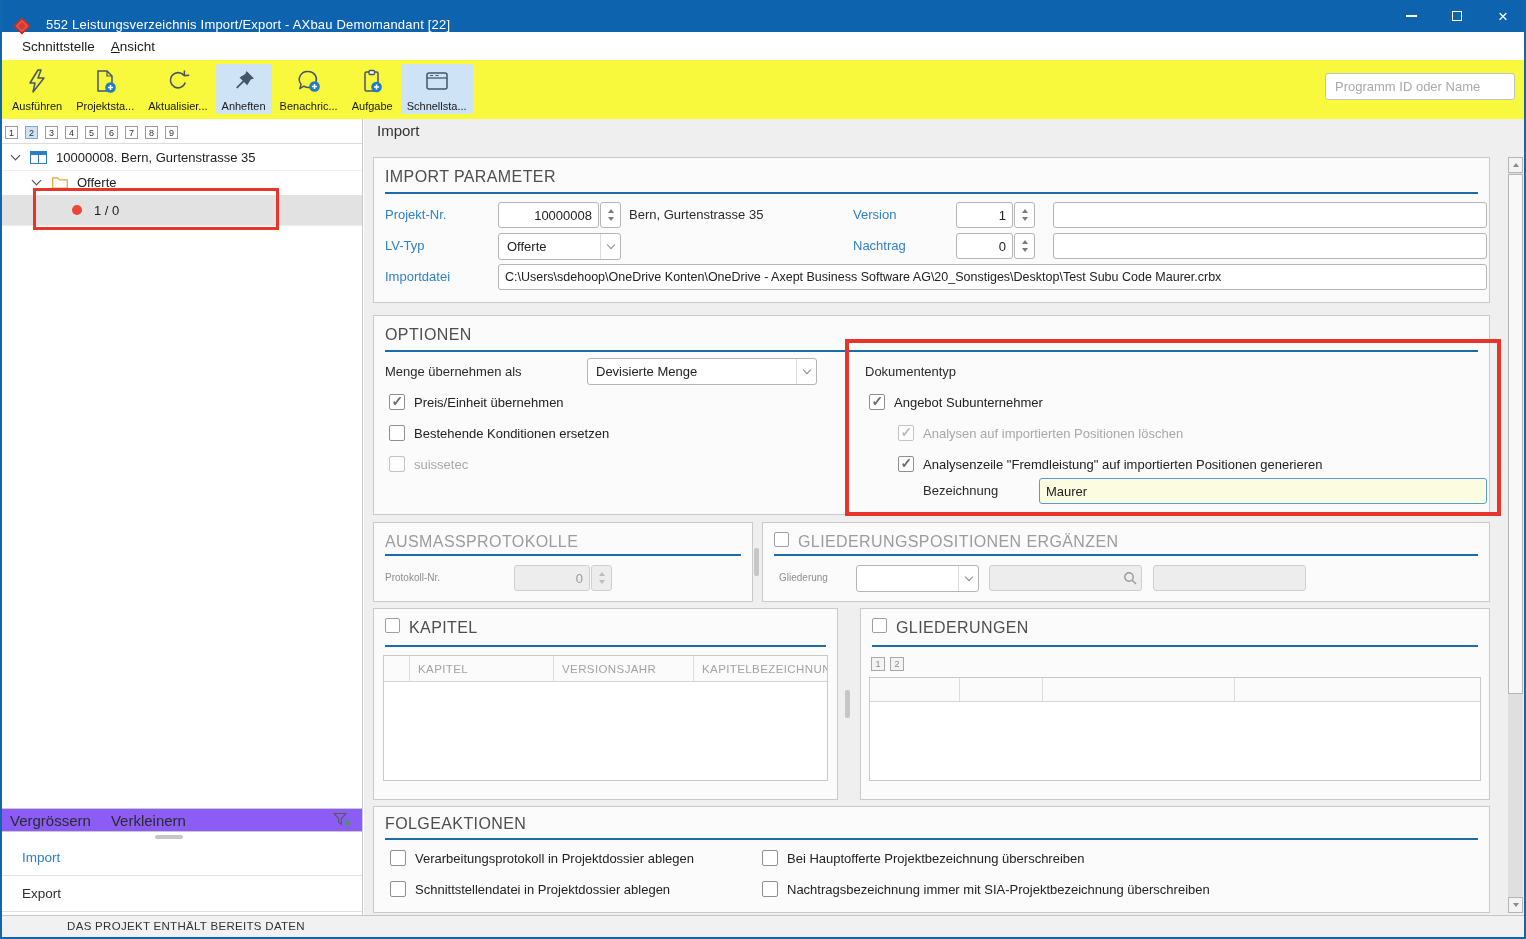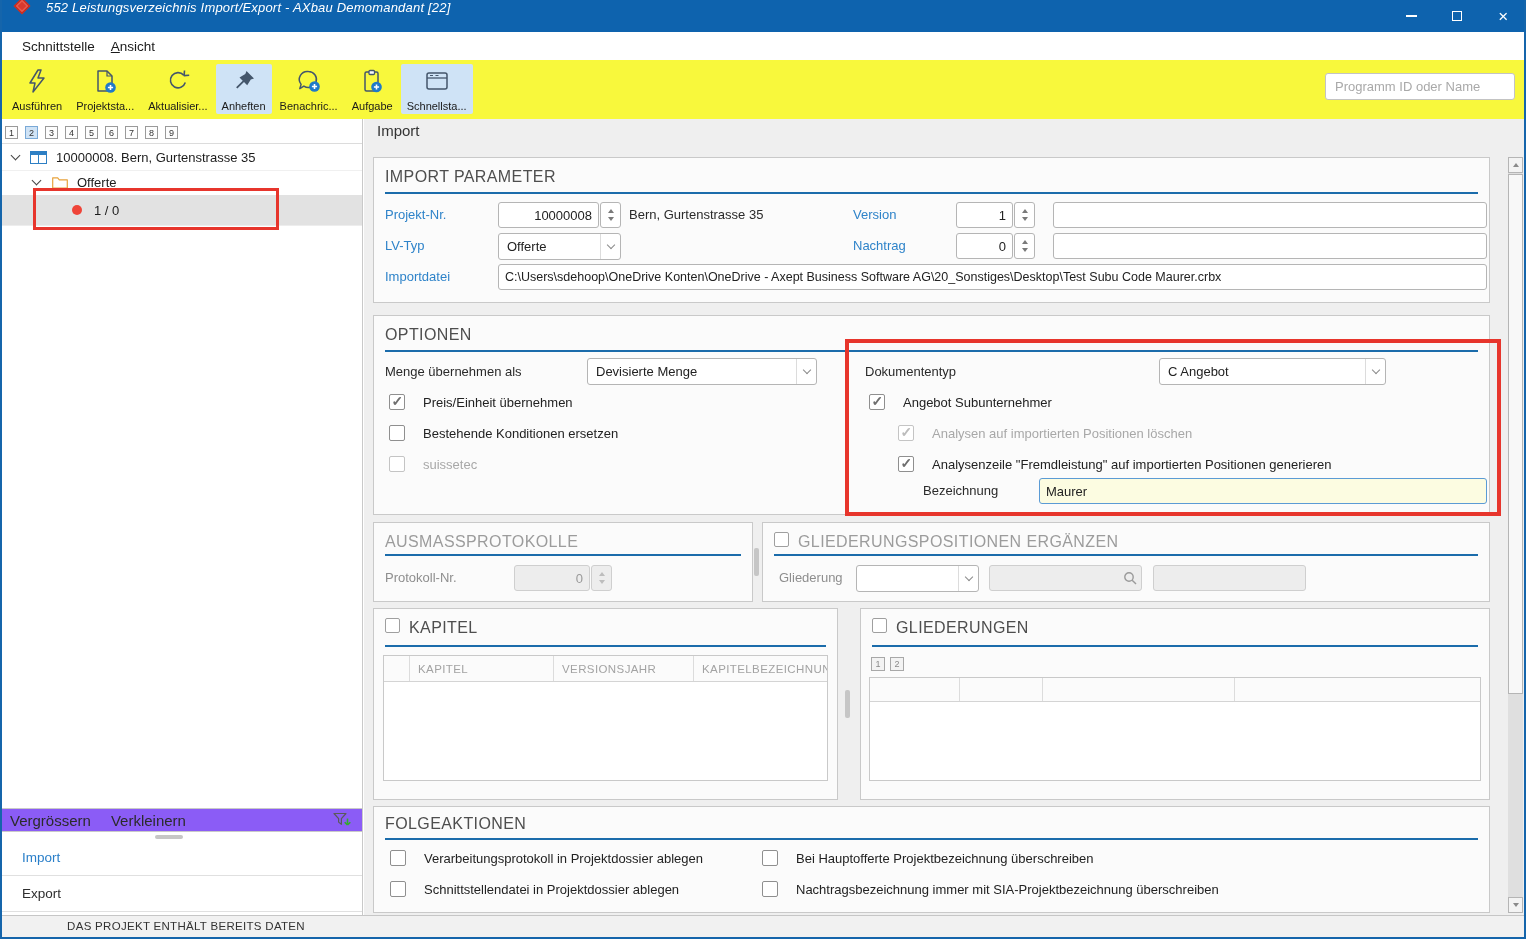--- a/index.html
+++ b/index.html
@@ -7,21 +7,21 @@
   body { font-family:"Liberation Sans", sans-serif; }
   .window { position:relative; width:1526px; height:939px; background:#ffffff; overflow:hidden; }
 
   
   .edge { position:absolute; background:#1565ab; z-index:40; }
   .edge.l { left:0; top:0; bottom:0; width:2px; }
   .edge.r { right:0; top:0; bottom:0; width:2px; }
   .edge.b { left:0; right:0; bottom:0; height:2px; }
 
   
-  .titlebar { position:absolute; left:0; top:0; right:0; height:32px; background:#0e63ae; display:flex; align-items:flex-start; z-index:30;font-style:italic; }
+  .titlebar { position:absolute; left:0; top:0; right:0; height:32px; background:#0e63ae; display:flex; align-items:flex-end; z-index:30; }
   .app-logo { width:12px; height:12px; background:#d9392e; transform:rotate(45deg); margin-left:16px; box-shadow:inset 0 0 0 1.5px #c02c22, inset 0 0 0 3px #e85a4d; }
   .title-text { color:#ffffff; font-size:13px; margin-left:18px; letter-spacing:.2px; }
   .win-controls { margin-left:auto; display:flex; height:100%; }
   .win-btn { width:46px; height:100%; display:flex; align-items:center; justify-content:center; color:#fff; }
   .glyph-min { width:11px; height:1.5px; background:#fff; }
   .glyph-max { width:10px; height:10px; border:1.2px solid #fff; }
   .glyph-close { font-size:17px; line-height:1; color:#fff; }
 
   
   .menubar { position:absolute; left:0; top:32px; right:0; height:28px; background:#ffffff; display:flex; align-items:center; z-index:25; }
@@ -63,39 +63,39 @@
 
   .box { position:absolute; background:#fbfbfb; border:1px solid #c9c9c9; z-index:2; }
   .box-h { position:absolute; left:11px; top:10px; font-size:16px; color:#4e4e4e; letter-spacing:.4px; white-space:nowrap; }
   .box-h.gray { color:#9c9c9c; }
   .box-rule { position:absolute; left:11px; right:11px; height:2px; background:#1b6cab; }
   .box-h-cb { position:absolute; left:11px; top:9px; width:15px; height:15px; border:1px solid #9f9f9f; background:#fff; border-radius:2px; }
   .box-h.shift { left:35px; }
 
   .flabel { position:absolute; font-size:13px; color:#2e83c9; line-height:26px; white-space:nowrap; }
   .dlabel { position:absolute; font-size:13px; color:#2a2a2a; line-height:26px; white-space:nowrap; }
-  .glabel { position:absolute; font-size:13px; color:#8e8e8e; line-height:26px; white-space:nowrap; }
+  .glabel { position:absolute; font-size:10px; color:#8e8e8e; line-height:26px; white-space:nowrap; }
 
   .tinput { position:absolute; height:26px; border:1px solid #b5b5b5; border-radius:3px; background:#fff; font-size:13px; color:#222; padding:0 6px; font-family:inherit; outline:none; }
   .tinput.num { text-align:right; }
   .tinput.dis { background:#ededed; color:#9a9a9a; border-color:#cfcfcf; }
   .tinput.hl { background:#fcfce1; border-color:#5b9bd5; }
 
   .spin { position:absolute; width:21px; height:26px; border:1px solid #b5b5b5; border-radius:3px; background:#fff; display:flex; flex-direction:column; align-items:center; justify-content:center; gap:4px; }
   .spin.dis { background:#ededed; border-color:#cfcfcf; }
   .tri-up { width:0; height:0; border-left:3.5px solid transparent; border-right:3.5px solid transparent; border-bottom:4px solid #7a7a7a; }
   .tri-dn { width:0; height:0; border-left:3.5px solid transparent; border-right:3.5px solid transparent; border-top:4px solid #7a7a7a; }
   .spin.dis .tri-up { border-bottom-color:#bdbdbd; } .spin.dis .tri-dn { border-top-color:#bdbdbd; }
 
   .select { position:absolute; height:27px; border:1px solid #b5b5b5; border-radius:3px; background:#fff; font-size:13px; color:#222; }
   .select .val { position:absolute; left:8px; top:0; line-height:25px; white-space:nowrap; }
   .select .arrow { position:absolute; right:0; top:0; width:20px; height:100%; border-left:1px solid #dcdcdc; display:flex; align-items:center; justify-content:center; }
   .sel-chev { width:6px; height:6px; border-right:1.5px solid #8a8a8a; border-bottom:1.5px solid #8a8a8a; transform:rotate(45deg); margin-top:-3px; }
 
-  .cbrow { position:absolute; display:flex; align-items:center; gap:18px; height:18px; }
+  .cbrow { position:absolute; display:flex; align-items:center; gap:9px; height:18px; }
   .cb { width:16px; height:16px; border:1px solid #8f8f8f; background:#fff; border-radius:2px; position:relative; flex:none; }
   .cb.checked::after { content:"✓"; position:absolute; left:1.5px; top:-2.5px; font-size:14px; font-weight:bold; color:#6e6e6e; }
   .cb.dis { border-color:#c4c4c4; }
   .cb.dis.checked::after { color:#bcbcbc; }
   .cbtext { font-size:13px; color:#222; white-space:nowrap; }
   .cbtext.dis { color:#a8a8a8; }
 
   .grid { position:absolute; border:1px solid #c9c9c9; background:#fff; }
   .grid-head { display:flex; height:26px; border-bottom:1px solid #d4d4d4; background:#fbfbfb; }
   .grid-col { height:100%; border-right:1px solid #dcdcdc; font-size:11.5px; color:#a3a3a3; letter-spacing:.4px; display:flex; align-items:center; padding-left:8px; white-space:nowrap; overflow:hidden; }
@@ -320,26 +320,20 @@
     <div class="cbrow" style="left:15px; top:108px">
       <span class="cb"></span>
       <span class="cbtext">Bestehende Konditionen ersetzen</span>
     </div>
     <div class="cbrow" style="left:15px; top:139px">
       <span class="cb dis"></span>
       <span class="cbtext dis">suissetec</span>
     </div>
 
     <span class="dlabel" style="left:491px; top:43px">Dokumententyp</span>
-    <div class="select" style="left:785px; top:42px; width:227px;">
-      <span class="val">C Angebot</span>
-      <span class="arrow">
-          <i class="sel-chev"></i>
-        </span>
-    </div>
     <div class="cbrow" style="left:495px; top:77px">
       <span class="cb checked"></span>
       <span class="cbtext">Angebot Subunternehmer</span>
     </div>
     <div class="cbrow" style="left:524px; top:108px">
       <span class="cb dis checked"></span>
       <span class="cbtext dis">Analysen auf importierten Positionen löschen</span>
     </div>
     <div class="cbrow" style="left:524px; top:139px">
       <span class="cb checked"></span>

